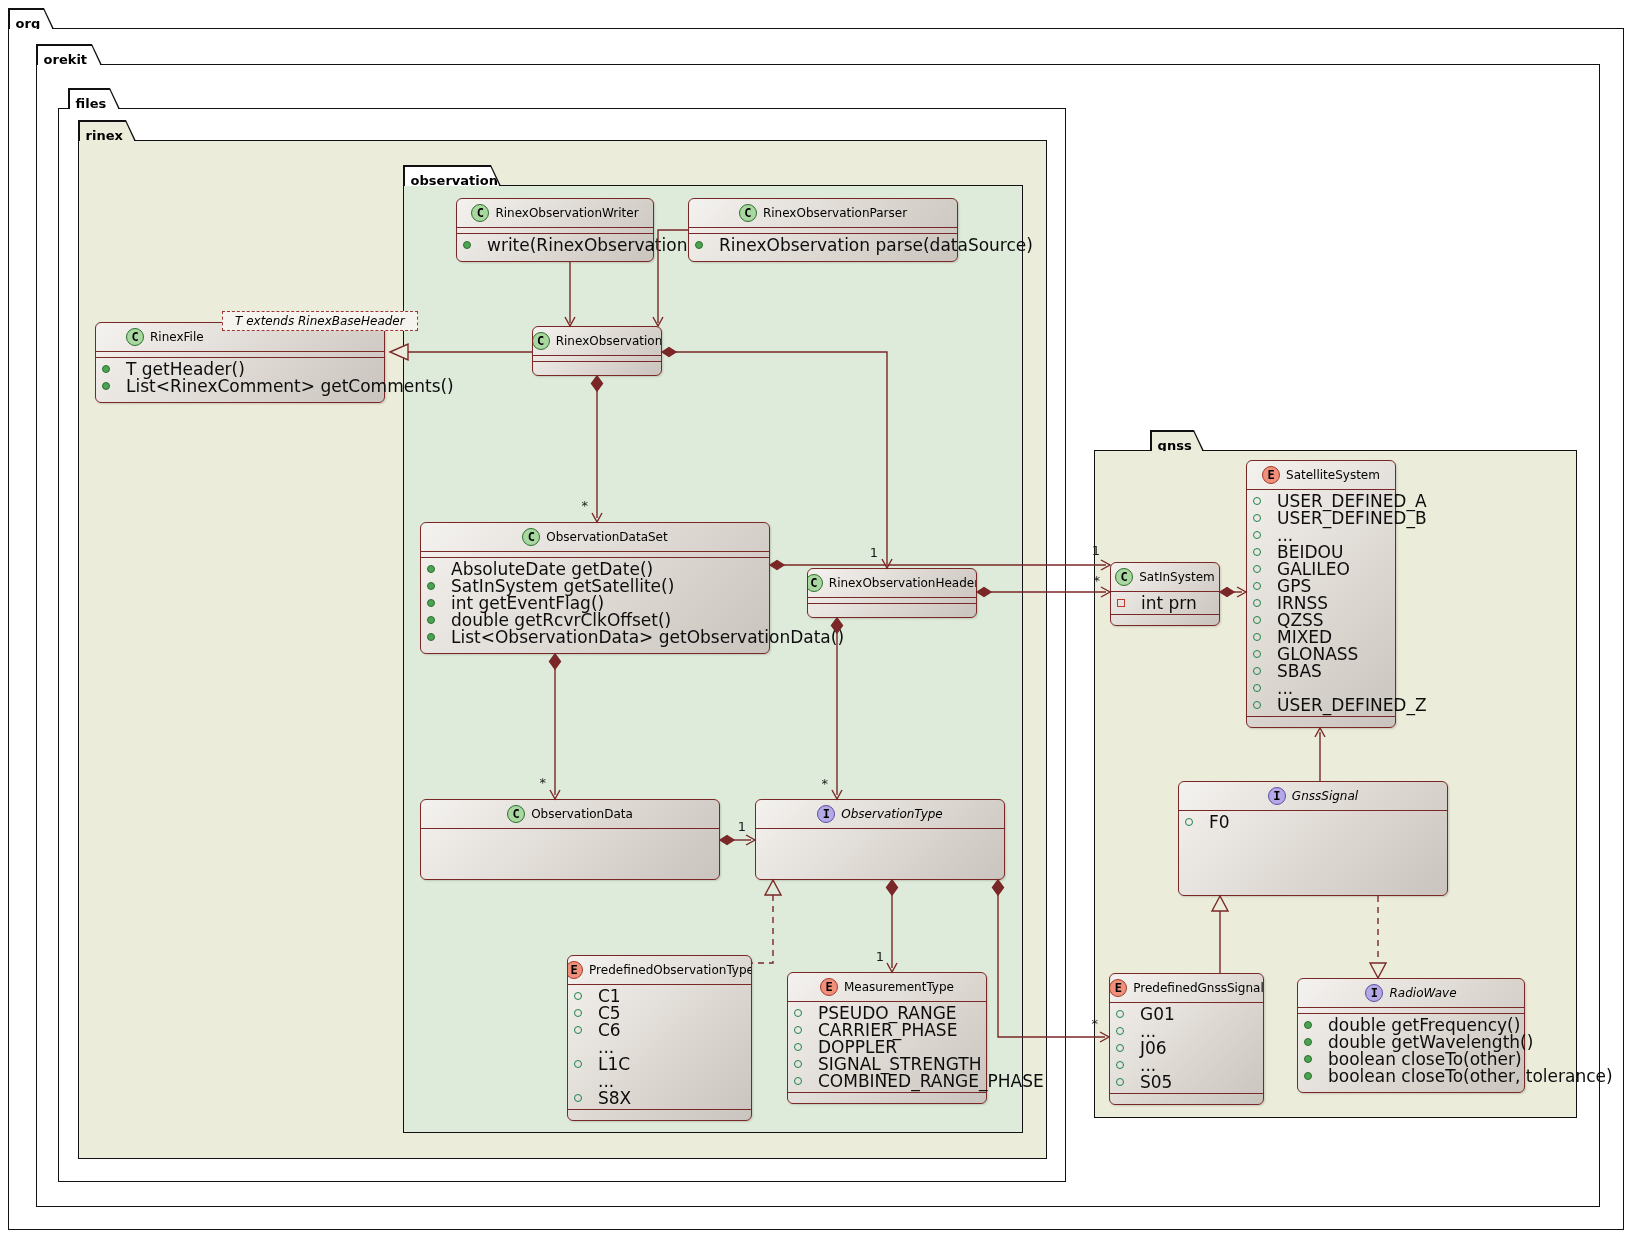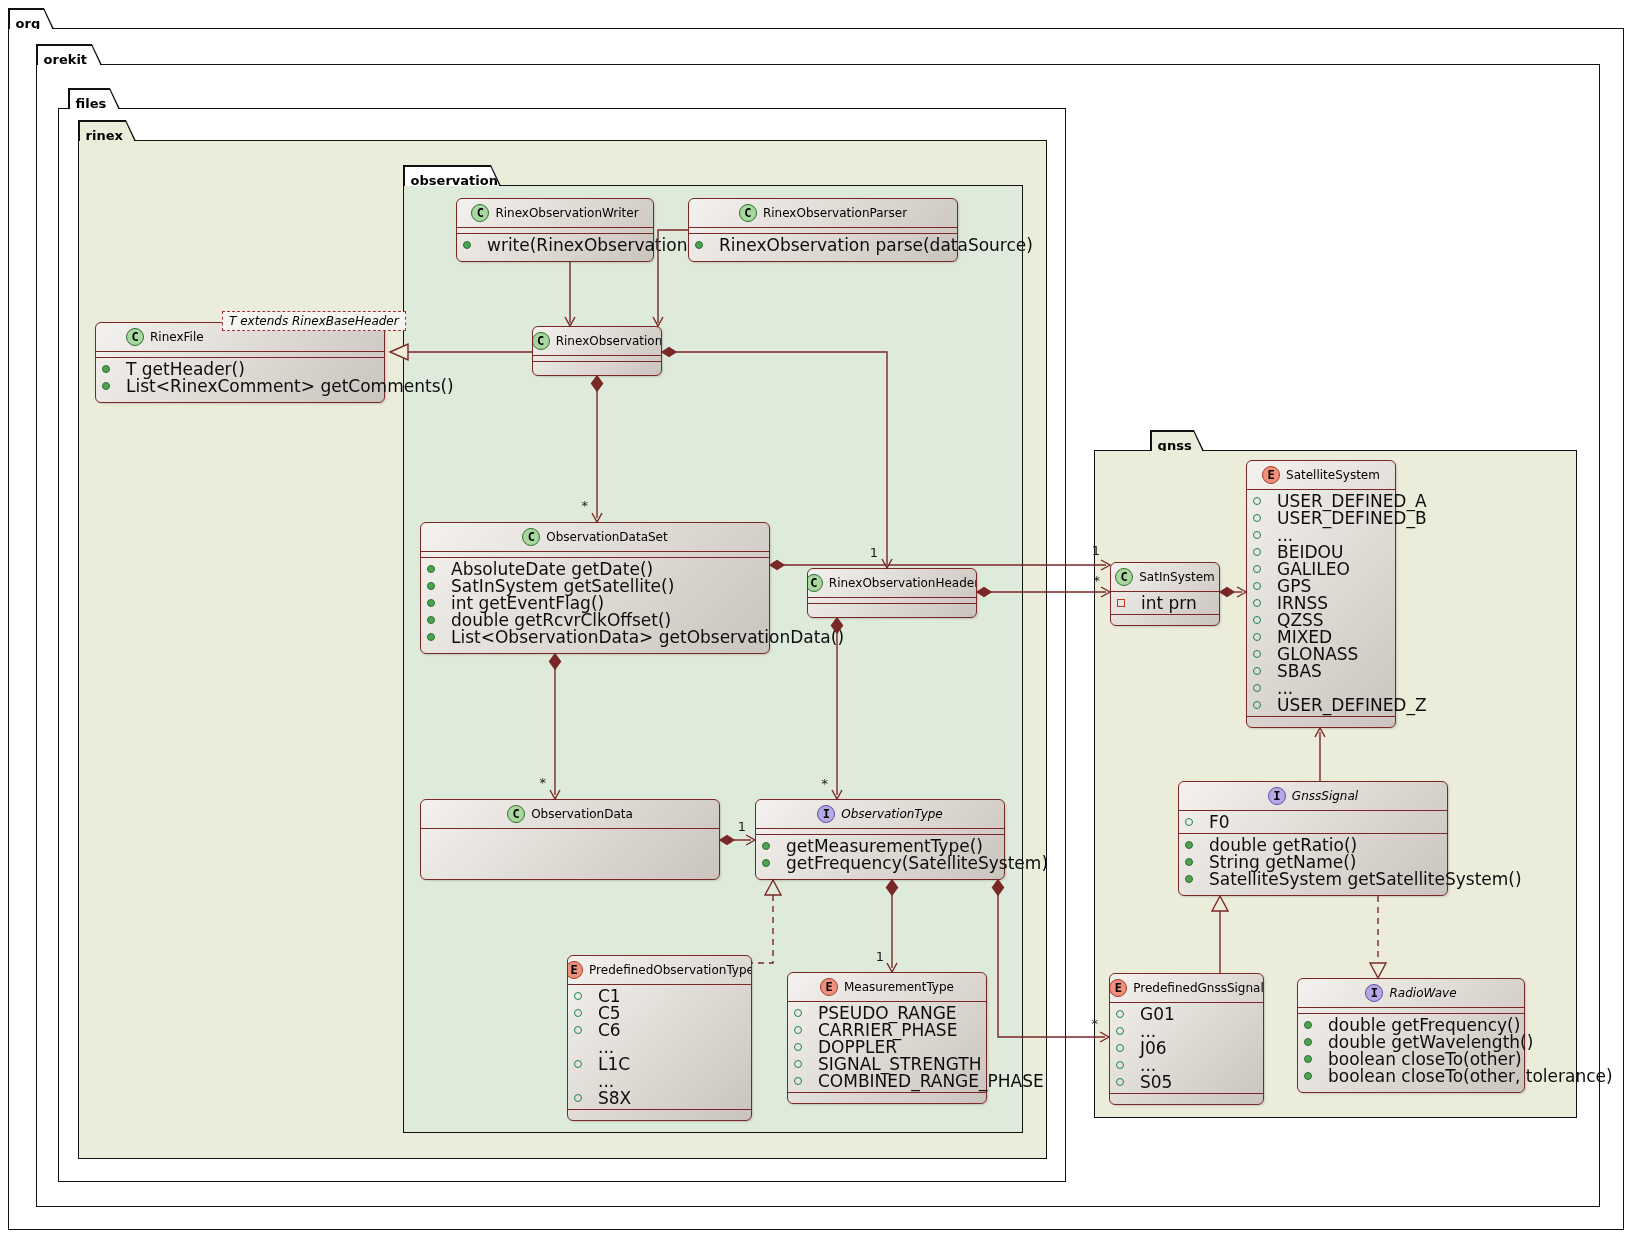--- a/index.html
+++ b/index.html
@@ -32,21 +32,21 @@
   .cmp.mths{flex:1;}
   .row{display:flex;align-items:center;gap:16px;height:17px;font-size:17px;color:#0d0d0d;white-space:nowrap;}
   .mk{flex:0 0 8px;width:8px;height:8px;box-sizing:border-box;}
   .mk-pub{border-radius:50%;background:#4ba353;border:1.2px solid #2e6f2e;}
   .mk-opt{border-radius:50%;background:transparent;border:1.4px solid #1e8449;}
   .mk-priv{background:transparent;border:1.4px solid #c0392b;}
   .mk-none{border:none;background:transparent;}
 
   
   .tmpl{position:absolute;border:1.6px dashed #a03333;background:#f6f4ef;font-size:12px;font-style:italic;
-    padding:2px 6px;z-index:4;color:#000;white-space:nowrap;box-sizing:border-box;}
+    padding:2px 12px;z-index:4;color:#000;white-space:nowrap;box-sizing:border-box;}
 
   
   .mult{position:absolute;font-size:13px;color:#1a1a1a;z-index:5;width:18px;text-align:right;}
 
   svg.edges{position:absolute;left:0;top:0;z-index:3;pointer-events:none;}
 </style>
 </head>
 <body>
 
 <div id="canvas">
@@ -183,30 +183,20 @@
       </div>
     <div class="cmp flds"></div>
   </div>
 
   <div class="ubox" style="left:755px;top:799px;width:250px;height:81px;">
     <div class="hd">
       <span class="ic ic-i">I</span>
       <span class="ttl it">ObservationType</span>
       </div>
     <div class="cmp flds"></div>
-    <div class="cmp mths">
-        <div class="row">
-          <span class="mk mk-pub"></span>
-          <span class="txt">getMeasurementType()</span>
-        </div>
-        <div class="row">
-          <span class="mk mk-pub"></span>
-          <span class="txt">getFrequency(SatelliteSystem)</span>
-        </div>
-      </div>
   </div>
 
   <div class="ubox" style="left:567px;top:955px;width:185px;height:166px;">
     <div class="hd">
       <span class="ic ic-e">E</span>
       <span class="ttl">PredefinedObservationType</span>
       </div>
     <div class="cmp flds">
         <div class="row">
           <span class="mk mk-opt"></span>
@@ -348,34 +338,20 @@
 
   <div class="ubox" style="left:1178px;top:781px;width:270px;height:115px;">
     <div class="hd">
       <span class="ic ic-i">I</span>
       <span class="ttl it">GnssSignal</span>
       </div>
     <div class="cmp flds">
         <div class="row">
           <span class="mk mk-opt"></span>
           <span class="txt">F0</span>
-        </div>
-      </div>
-    <div class="cmp mths">
-        <div class="row">
-          <span class="mk mk-pub"></span>
-          <span class="txt">double getRatio()</span>
-        </div>
-        <div class="row">
-          <span class="mk mk-pub"></span>
-          <span class="txt">String getName()</span>
-        </div>
-        <div class="row">
-          <span class="mk mk-pub"></span>
-          <span class="txt">SatelliteSystem getSatelliteSystem()</span>
         </div>
       </div>
   </div>
 
   <div class="ubox" style="left:1109px;top:973px;width:155px;height:132px;">
     <div class="hd">
       <span class="ic ic-e">E</span>
       <span class="ttl">PredefinedGnssSignal</span>
       </div>
     <div class="cmp flds">

